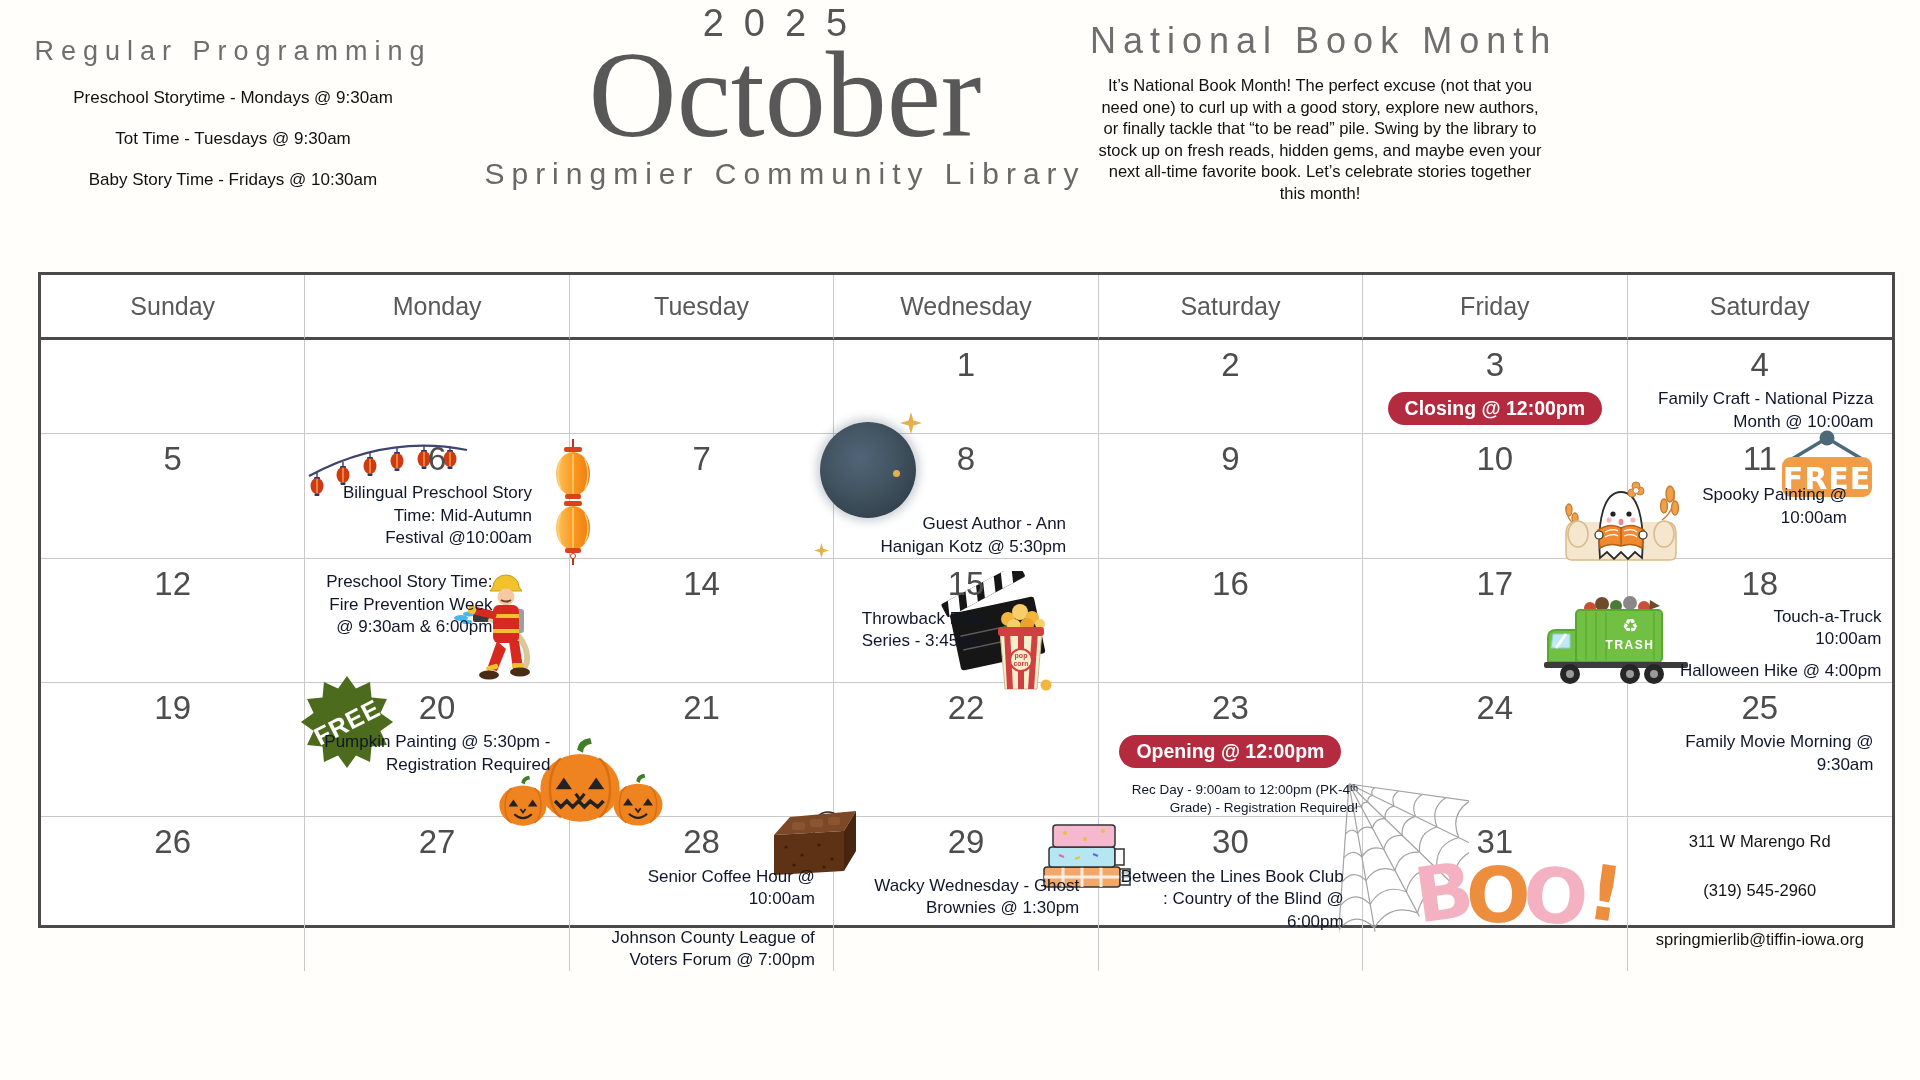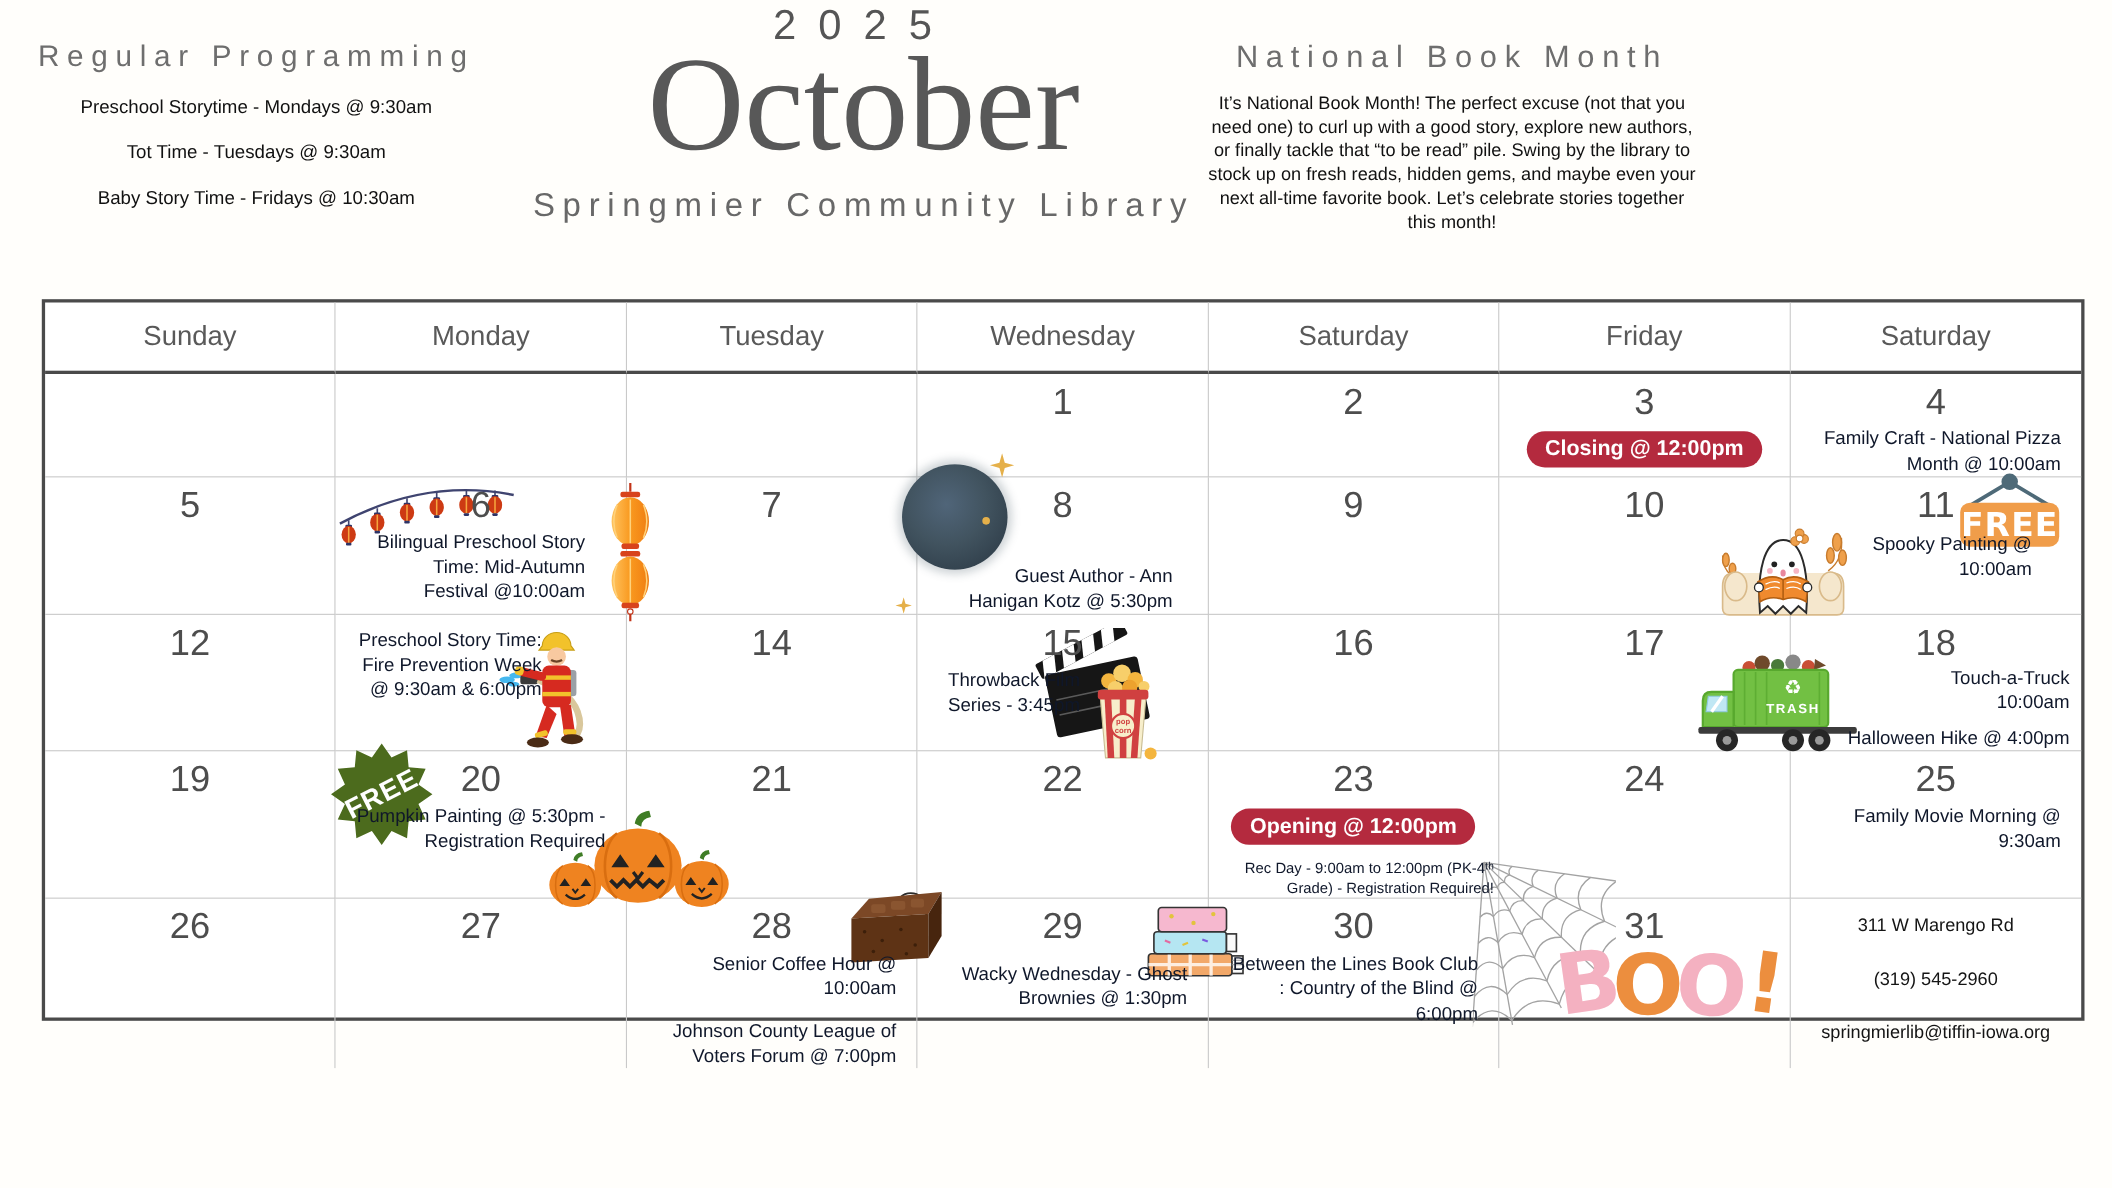--- a/index.html
+++ b/index.html
@@ -8,24 +8,24 @@
 
   
   .regular{position:absolute;left:28px;top:36px;width:410px;text-align:center;}
   .regular h2{margin:0;font-weight:400;font-size:27px;letter-spacing:7px;color:#6e6e6e;}
   .regular p{margin:21px 0 0;font-size:17px;color:#111;}
 
   .masthead{position:absolute;left:450px;top:2px;width:670px;text-align:center;}
   .masthead .year{font-size:38px;letter-spacing:20px;color:#555;font-weight:400;}
   .masthead .month{font-family:"Liberation Serif","DejaVu Serif",serif;font-size:122px;line-height:1.02;
                    color:#585858;margin-top:-12px;font-weight:500;}
-  .masthead .library{font-size:30px;letter-spacing:7px;color:#686868;margin-top:13px;font-weight:400;}
+  .masthead .library{font-size:30px;letter-spacing:7px;color:#686868;margin-top:0px;font-weight:400;}
 
   .bookmonth{position:absolute;left:1090px;top:20px;width:460px;text-align:center;}
-  .bookmonth h2{margin:16px;font-weight:400;font-size:28px;letter-spacing:7px;color:#6e6e6e;white-space:nowrap;}
+  .bookmonth h2{margin:0;font-weight:400;font-size:36px;letter-spacing:7px;color:#6e6e6e;white-space:nowrap;}
   .bookmonth p{margin:13px 8px 0;font-size:16.5px;line-height:1.31;color:#111;}
 
   
   .calendar{position:absolute;left:38px;top:272px;width:1857px;height:656px;box-sizing:border-box;
             border:3px solid #4a4a4a;background:#fff;display:grid;
             grid-template-columns:repeat(7,1fr);grid-template-rows:65px repeat(5,1fr);}
   .wday{box-sizing:border-box;display:flex;align-items:center;justify-content:center;
         font-size:25px;color:#595959;border-bottom:3px solid #4a4a4a;border-right:1px solid #c9c9c9;}
   .wday.c-last{border-right:none;}
   .cell{position:relative;box-sizing:border-box;border-right:1px solid #c9c9c9;border-bottom:1px solid #c9c9c9;

